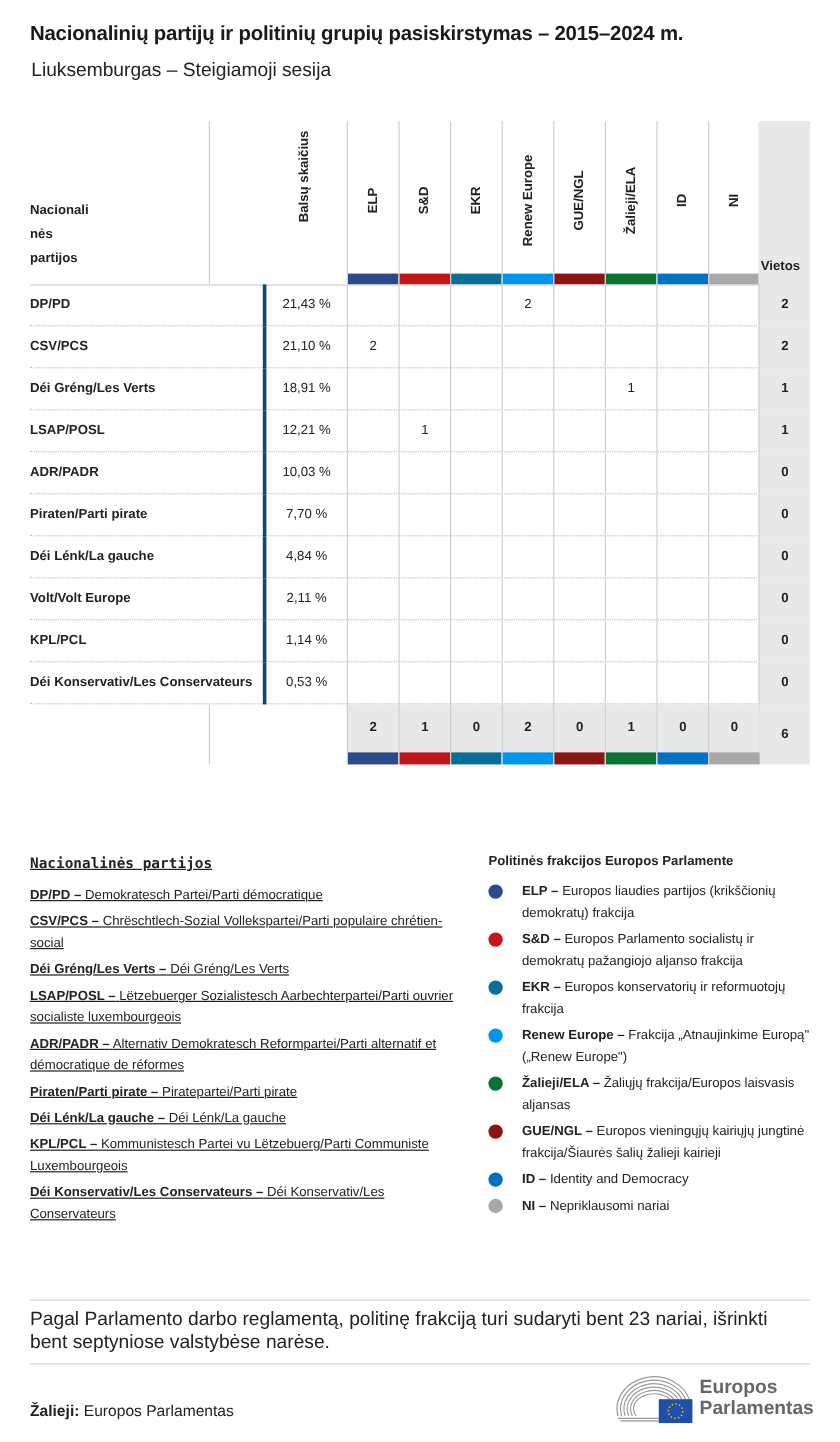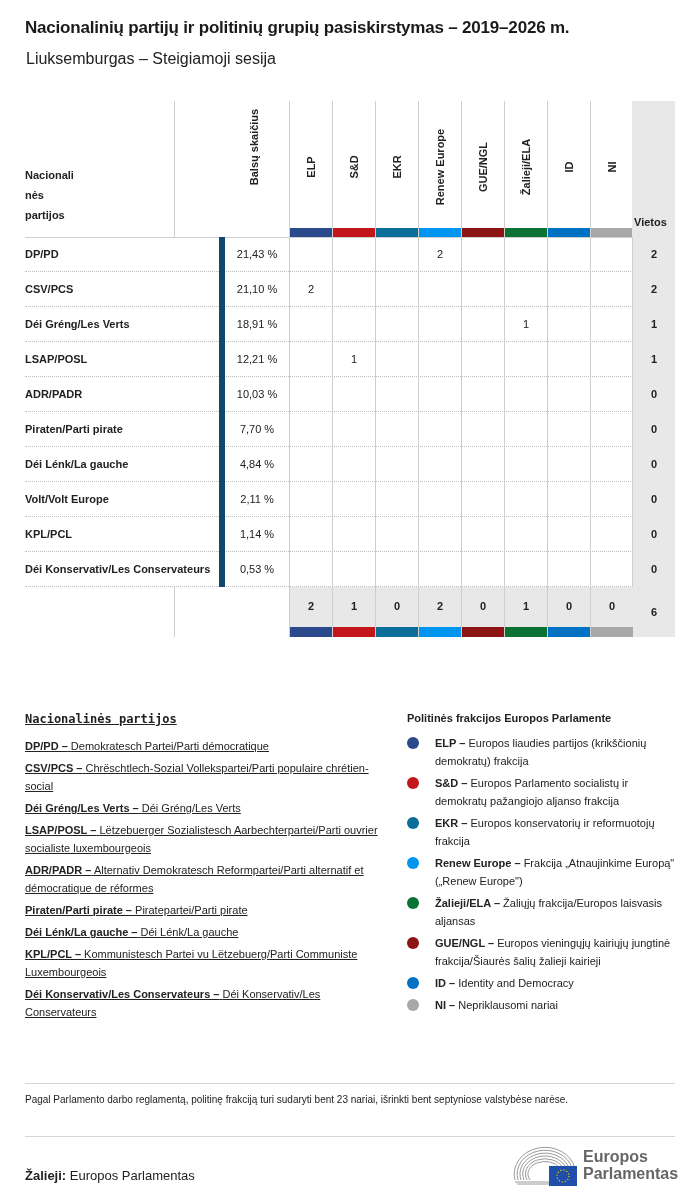--- a/index.html
+++ b/index.html
@@ -13,21 +13,21 @@
   .hdr .party-h { position: absolute; left: 0; top: 64px; width: 60px; font-size: 11px; font-weight: bold; line-height: 20px; }
   .hdr .vline { position: absolute; top: 0; width: 1px; background: #cfcfcf; }
   .grp-h { position: absolute; top: 0; width: 43px; height: 136px; border-left: 1px solid #cfcfcf; }
   .grp-h .lbl { position: absolute; left: 50%; bottom: 64px; transform: translateX(-50%) rotate(-90deg); transform-origin: center; white-space: nowrap; font-size: 11px; font-weight: bold; }
   .grp-h .bar { position: absolute; left: 0; right: 0; bottom: 0; height: 9px; }
   .vietos-h { position: absolute; left: 607px; top: 0; width: 43px; height: 136px; background: #e8e8e8; font-size: 11px; font-weight: bold; padding: 0 0 9px 2px; display: flex; align-items: flex-end; }
   .hdr-bottom { position: absolute; left: 0; right: 0; bottom: -1px; height: 1px; background: #cfcfcf; }
 
   .row { position: relative; height: 35px; border-bottom: 1px dotted #bdbdbd; }
   .row .name { position: absolute; left: 0; top: 0; line-height: 35px; font-size: 11px; font-weight: bold; white-space: nowrap; }
-  .row .pct { position: absolute; left: 194px; width: 70px; top: 0; line-height: 35px; font-size: 11px; text-align: center; border-left: 6px solid #0c4a6e; height: 35px; }
+  .row .pct { position: absolute; left: 194px; width: 70px; top: 0; line-height: 35px; font-size: 11px; text-align: center; border-left: 3px solid #0c4a6e; height: 35px; }
   .cell { position: absolute; top: 0; width: 43px; height: 35px; line-height: 35px; text-align: center; font-size: 11px; border-left: 1px solid #cfcfcf; }
   .cell.tot { background: #e8e8e8; font-weight: bold; border-left: 1px solid #cfcfcf; }
 
   .sumrow { position: relative; height: 50px; }
   .sumrow .blank { position: absolute; left: 149px; top: 0; width: 1px; height: 50px; background: #cfcfcf; }
   .sumrow .pct { position: absolute; left: 194px; width: 70px; top: 0; height: 50px; background: #e8e8e8; font-size: 11px; font-weight: bold; text-align: center; line-height: 38px; }
   .sumrow .scell { position: absolute; top: 0; width: 43px; height: 50px; background: #e8e8e8; border-left: 1px solid #cfcfcf; text-align: center; font-size: 11px; font-weight: bold; line-height: 38px; }
   .sumrow .scell .bar { position: absolute; left: 0; right: 0; bottom: 0; height: 10px; }
   .sumrow .stot { position: absolute; left: 607px; top: 0; width: 43px; height: 50px; background: #e8e8e8; border-left: 1px solid #cfcfcf; text-align: center; font-size: 11px; font-weight: bold; line-height: 50px; }
 
@@ -35,30 +35,30 @@
   .leg-left { position: absolute; left: 25px; top: 712px; width: 360px; text-decoration: underline; }
   .leg-left .lt { font-family: "DejaVu Sans Mono", monospace; font-size: 12px; font-weight: bold; margin-bottom: 11px; }
   .leg-left .li { font-size: 11px; line-height: 18px; margin-bottom: 4px; }
   .leg-right { position: absolute; left: 407px; top: 712px; width: 275px; }
   .leg-right .lt { font-size: 11px; font-weight: bold; margin-bottom: 10px; }
   .leg-right .li { position: relative; padding-left: 28px; font-size: 11px; line-height: 18px; margin-bottom: 4px; }
   .leg-right .dot { position: absolute; left: 0; top: 3px; width: 12px; height: 12px; border-radius: 50%; }
   b { font-weight: bold; }
 
   .hr { position: absolute; left: 25px; width: 650px; height: 1px; background: #d6d6d6; }
-  .note { position: absolute; left: 25px; top: 1090px; width: 650px; font-size: 10px; line-height: 19px; }
+  .note { position: absolute; left: 25px; top: 1090px; width: 650px; font-size: 16px; line-height: 19px; }
   .source { position: absolute; left: 25px; top: 1168px; font-size: 13px; }
   .source b { font-weight: bold; }
   .logo { position: absolute; left: 513px; top: 1146px; width: 170px; height: 40px; }
   .logo .txt { position: absolute; left: 70px; top: 2px; font-size: 16px; line-height: 17px; color: #666; font-weight: bold; }
 </style>
 </head>
 <body>
 
-<div class="title">Nacionalinių partijų ir politinių grupių pasiskirstymas – 2019–2026 m.</div>
+<div class="title">Nacionalinių partijų ir politinių grupių pasiskirstymas – 2015–2024 m.</div>
 <div class="subtitle">Liuksemburgas – Steigiamoji sesija</div>
 
 <div class="tbl">
   <div class="hdr">
     <div class="party-h">
       <div>Nacionali</div>
       <div>nės</div>
       <div>partijos</div>
     </div>
     <div class="vline" style="left:149px;height:136px;"></div>

